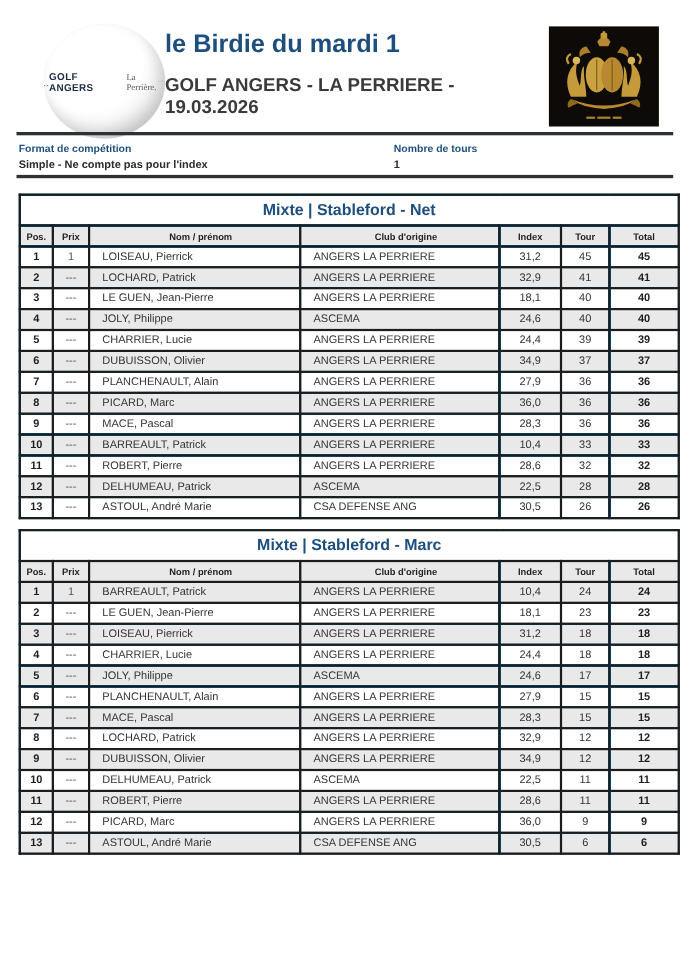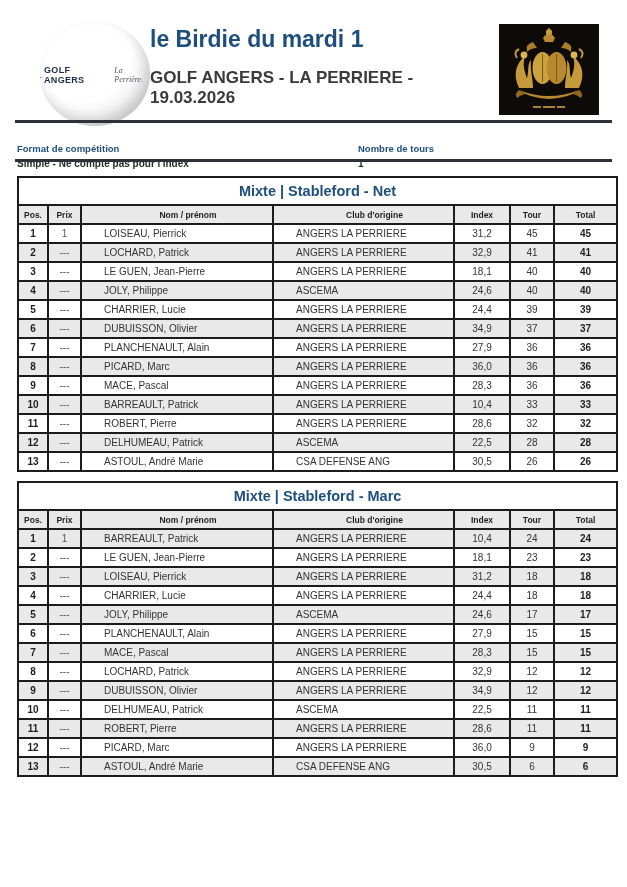--- a/index.html
+++ b/index.html
@@ -10,54 +10,54 @@
   
   .ball-logo {
     position:absolute; left:40px; top:22px; width:110px; height:104px;
     border-radius:50%;
     background: radial-gradient(circle at 38% 30%, #ffffff 48%, #f0f0f0 68%, #d2d2d2 96%);
     box-shadow: inset -5px -7px 12px rgba(0,0,0,.14), 0 0 1px rgba(0,0,0,.15);
     display:flex; flex-direction:row; align-items:center;
   }
   .ball-emblem { margin-top:8px; }
   .ball-club { font-size:9px; font-weight:bold; color:#1c2a4a; letter-spacing:.3px; margin-top:1px; }
-  .ball-course { font-family:"Liberation Serif", serif; font-style:italic; font-size:8px; color:#555566; margin-top:1px;margin-left:30px; }
+  .ball-course { font-family:"Liberation Serif", serif; font-size:8px; color:#555566; margin-top:1px;margin-left:30px; }
   .ball-arc { margin-top:0px; }
 
   .titles { position:absolute; left:150px; right:130px; top:26px; text-align:left; }
   .titles h1 { font-size:23px; font-weight:bold; color:#1d4e7e; }
   .titles h2 { font-size:17px; font-weight:bold; color:#3a3a3a; margin-top:15px; }
   .titles h3 { font-size:13px; font-weight:bold; color:#333333; margin-top:14px; }
 
   .crest { position:absolute; right:28px; top:24px; width:100px; height:91px;
     background:#0d0a07; display:flex; align-items:center; justify-content:center; }
 
   
   .rule { position:absolute; left:15px; width:597px; height:3px; background:#2e3138; }
   .rule1 { top:120px; }
   .rule2 { top:159px; }
-  .info-block { position:absolute; top:130px;margin-top:13px; }
+  .info-block { position:absolute; top:130px; }
   .info-format { left:17px; }
   .info-rounds { left:358px; }
   .info-label { font-size:9.5px; font-weight:bold; color:#1d4e7e; }
   .info-value { font-size:10px; font-weight:bold; color:#2b2b2b; margin-top:4px; }
 
   
   .tables { position:absolute; top:176px; left:17px; width:593px; }
   table { border-collapse:collapse; table-layout:fixed; width:593px; background:#0369a1; }
   table + table { margin-top:9px; }
   td, th { border:2px solid #1c1c1c; overflow:hidden; white-space:nowrap; }
   .title-row td {
     height:26px; text-align:center; font-size:14.5px; font-weight:bold;
     color:#1d4e7e; background:#ffffff;
   }
   tr.cols th { height:17px; background:#e9e9e9; font-size:8.5px; font-weight:bold; color:#1f1f1f; text-align:center; }
   tbody td { height:17px; font-size:10px; color:#333333; text-align:center; background:#ffffff; }
   tbody tr.alt td { background:#e9e9e9; }
-  th.c2, th.c3, td.c2, td.c3 { text-align:left; padding-left:22px; }
+  th.c2, th.c3, td.c2, td.c3 { text-align:left; padding-left:11px; }
   td.c0, td.c6 { font-weight:bold; color:#1f1f1f; }
   td.c1 { color:#555; }
 </style>
 </head>
 <body>
 
 <div class="page">
 
   <div class="ball-logo">
     <svg class="ball-emblem" width="62" height="30" viewBox="0 0 62 30">

